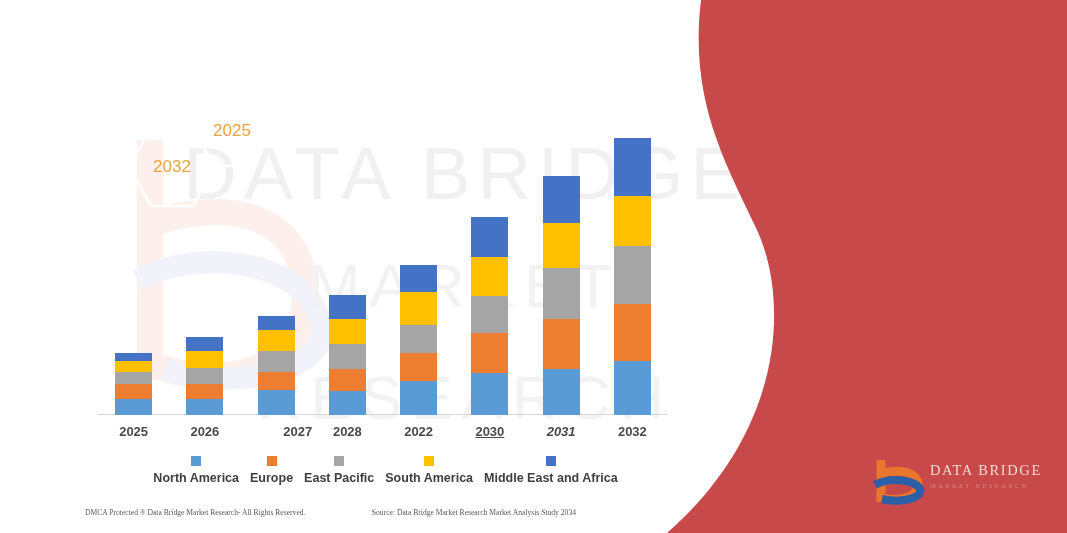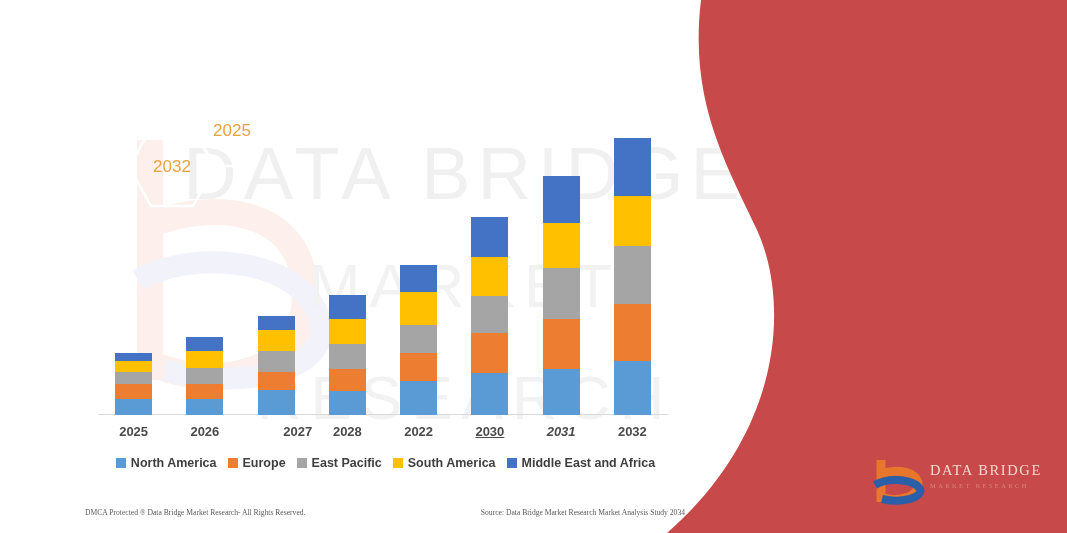--- a/index.html
+++ b/index.html
@@ -205,38 +205,39 @@
     display: flex;
     justify-content: center;
     align-items: center;
     gap: 11px;
     z-index: 1;
   }
   .legend-item {
     display: flex;
     align-items: center;
     gap: 5px;
+    flex-direction: column;
   }
   .legend-swatch {
     width: 10px;
     height: 10px;
     display: block;
   }
   .legend-label {
     color: #3f3f3f;
     font-size: 12.5px;
     font-weight: bold;
     white-space: nowrap;
   }
 
   .footer {
     position: absolute;
     left: 85px;
     top: 508px;
-    width: 600px;
+    width: 491px;
     display: flex;
     justify-content: space-between;
     z-index: 1;
   }
   .footer span {
     color: #5a5a5a;
     font-size: 7.6px;
     font-family: "Liberation Serif", serif;
     white-space: nowrap;
   }

